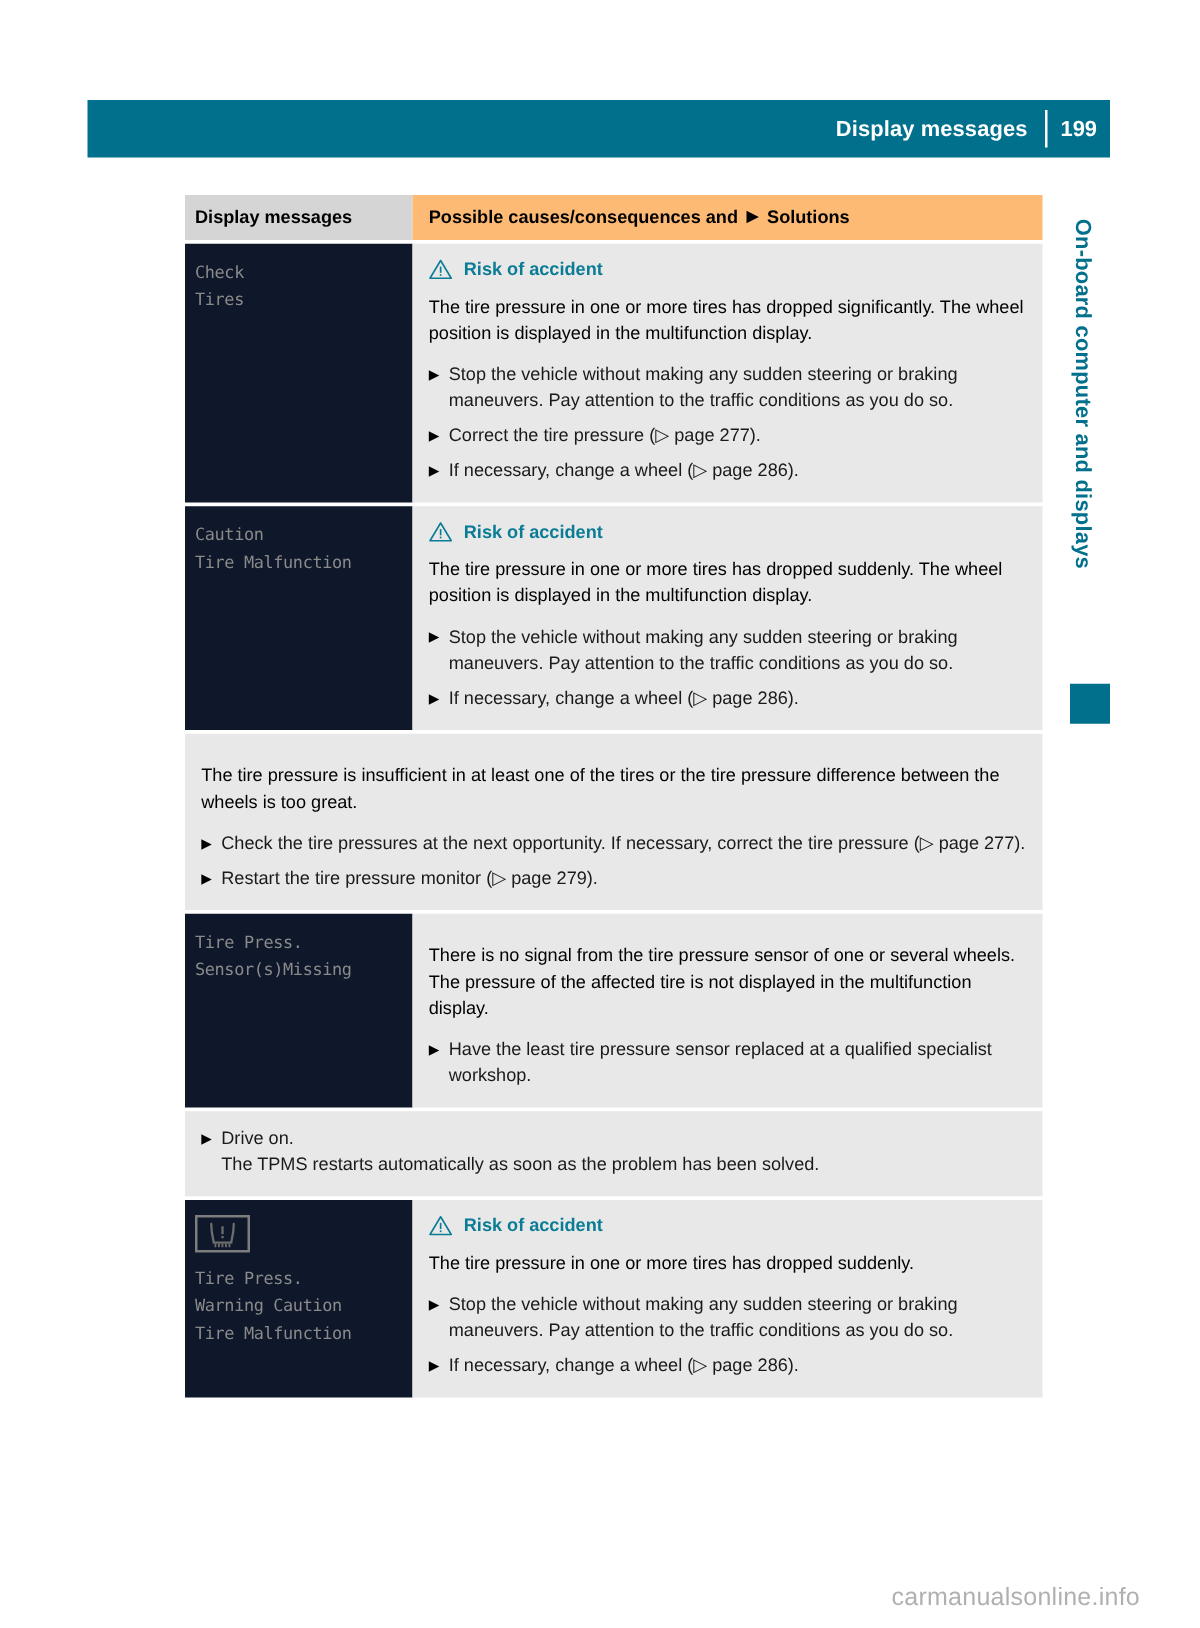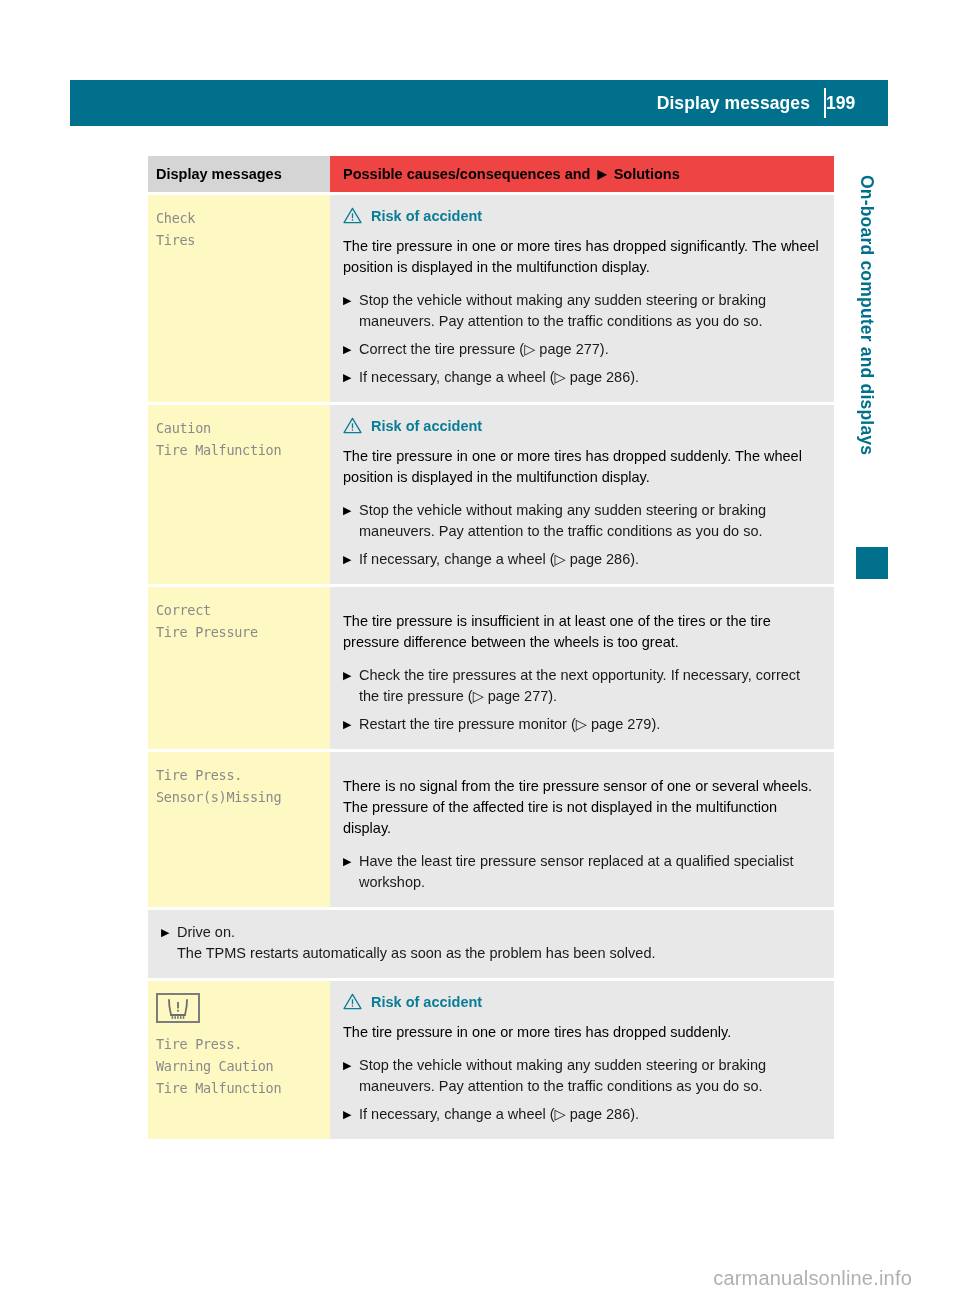--- a/index.html
+++ b/index.html
@@ -37,22 +37,22 @@
   }
   .header-divider {
     width: 2px;
     height: 30px;
     background: #ffffff;
   }
   .header-page {
     color: #ffffff;
     font-size: 17.5px;
     font-weight: bold;
-    width: 62px;
-    text-align: left;
+    width: 50px;
+    text-align: center;
   }
 
   
   .side-tab {
     position: absolute;
     left: 846px;
     top: 175px;
     width: 40px;
     height: 380px;
     display: flex;
@@ -83,37 +83,37 @@
     top: 156px;
     width: 686px;
   }
   .row {
     display: flex;
     margin-bottom: 3px;
   }
   .col-left {
     width: 182px;
     flex: 0 0 182px;
-    background: #fef9c3;
+    background: #0f172a;
     box-sizing: border-box;
     padding: 12px 10px 14px 8px;
   }
   .col-right {
     flex: 1 1 auto;
     background: #e8e8e8;
     box-sizing: border-box;
     padding: 12px 10px 14px 13px;
   }
   .row-header .col-left,
   .row-header .col-right {
     background: #d5d5d5;
     padding-top: 9px;
     padding-bottom: 9px;
   }
-  .row-header .col-right { background: #ef4444; }
+  .row-header .col-right { background: #fdba74; }
 
   .hdr-text {
     font-size: 14.5px;
     font-weight: bold;
     color: #000000;
   }
   .hdr-tri {
     display: inline-block;
     font-size: 12px;
     position: relative;
@@ -266,24 +266,20 @@
               <span class="step-text">Stop the vehicle without making any sudden steering or braking maneuvers. Pay attention to the traffic conditions as you do so.</span>
             </div>
             <div class="step">
               <span class="step-marker">▶</span>
               <span class="step-text">If necessary, change a wheel (▷ page 286).</span>
             </div>
           </div>
         </div>
       </div>
       <div class="row">
-        <div class="col-left">
-          <div class="msg">Correct
-Tire Pressure</div>
-        </div>
         <div class="col-right">
           <p class="para">The tire pressure is insufficient in at least one of the tires or the tire pressure difference between the wheels is too great.</p>
           <div class="steps">
             <div class="step">
               <span class="step-marker">▶</span>
               <span class="step-text">Check the tire pressures at the next opportunity. If necessary, correct the tire pressure (▷ page 277).</span>
             </div>
             <div class="step">
               <span class="step-marker">▶</span>
               <span class="step-text">Restart the tire pressure monitor (▷ page 279).</span>

